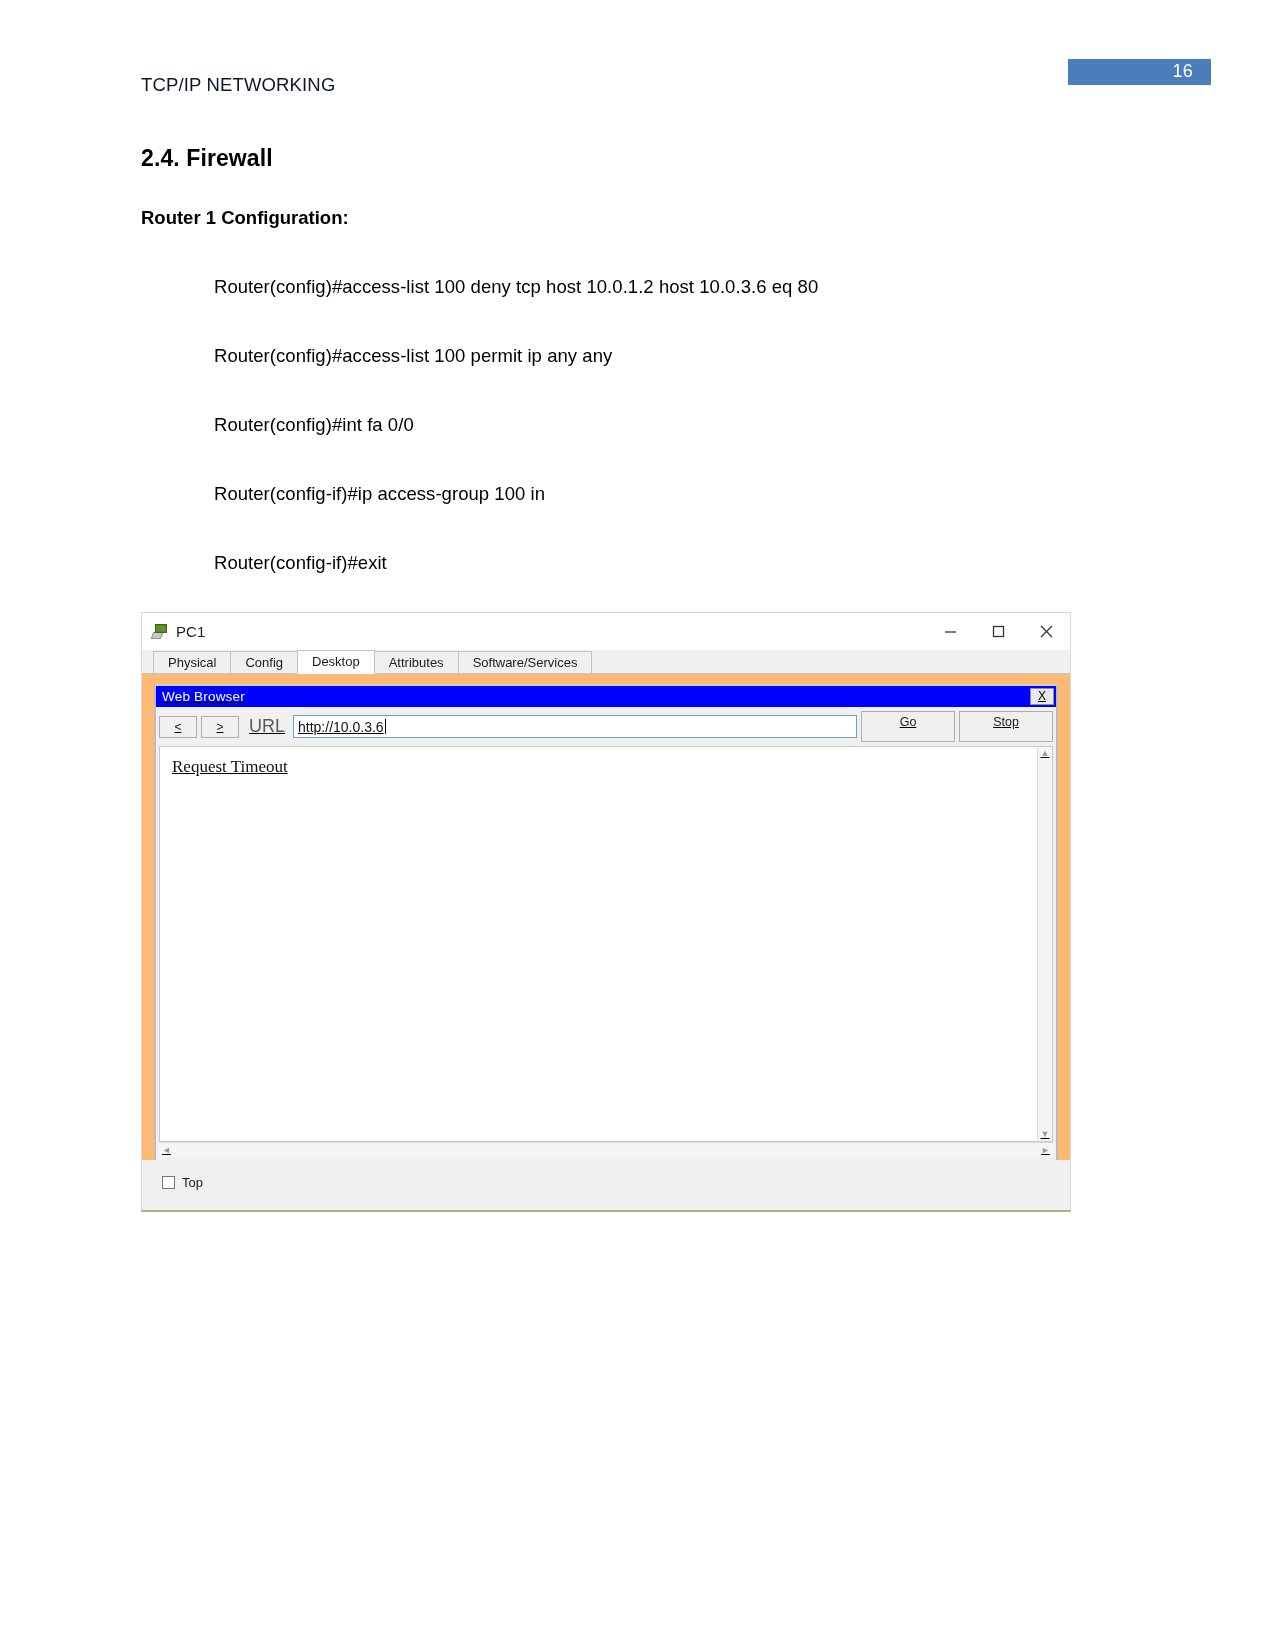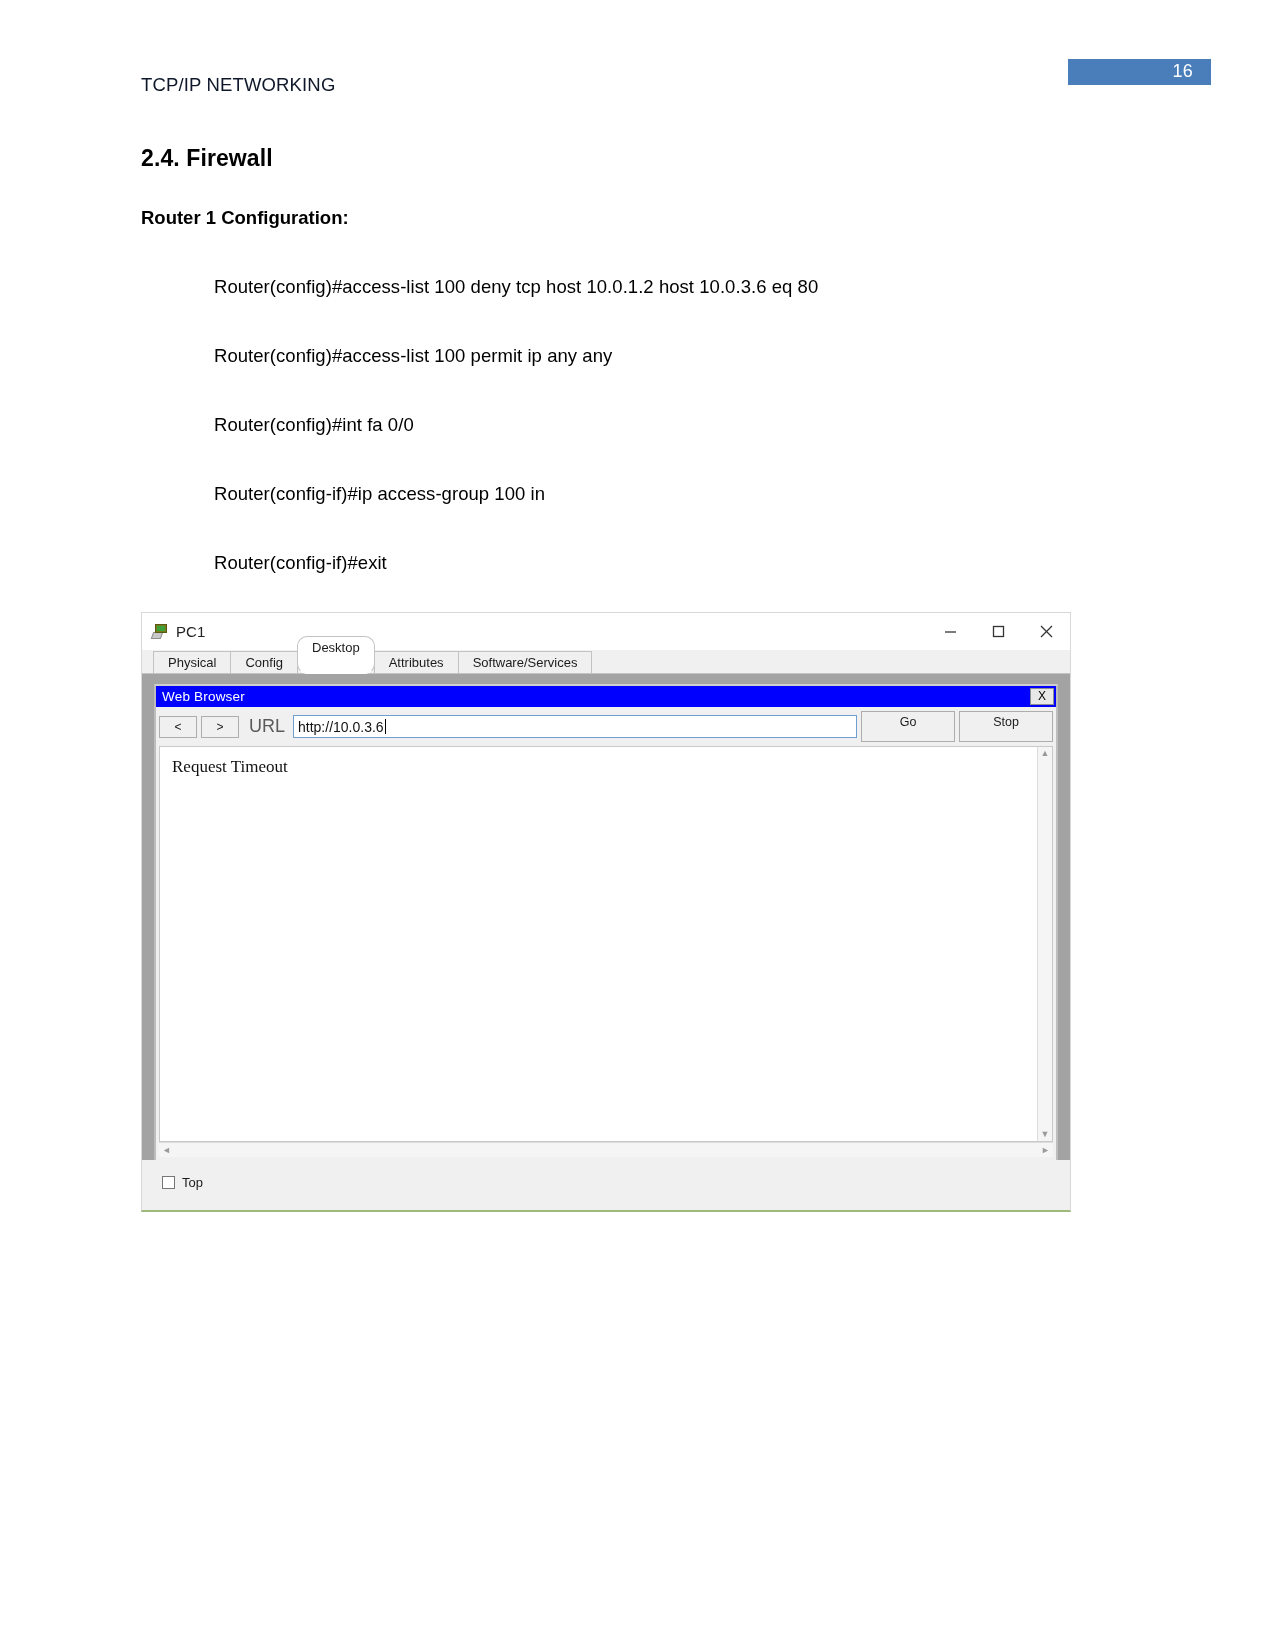--- a/index.html
+++ b/index.html
@@ -153,33 +153,33 @@
     height: 22px;
     line-height: 15px;
     background: #f0f0f0;
     border: 1px solid #c3c3c3;
     border-bottom: none;
     margin-right: -1px;
     white-space: nowrap;
   }
   .tab.active {
     background: #ffffff;
-    height: 38px;
+    height: 24px;
     position: relative;
     z-index: 2;
     border-bottom: 1px solid #ffffff;
     margin-bottom: -1px;
-    border-radius: 10px;
   }
 
   
   .desktop-pane {
-    background: #a3a3a3;
+    background: #fdba74;
     padding: 10px 12px 0 12px;
     height: 486px;
+    text-decoration: underline;
   }
   .browser-app {
     border: 2px solid #bdbdbd;
     border-top-color: #cfcfcf;
     background: #f0f0f0;
     height: 478px;
     display: flex;
     flex-direction: column;
   }
   .browser-titlebar {

